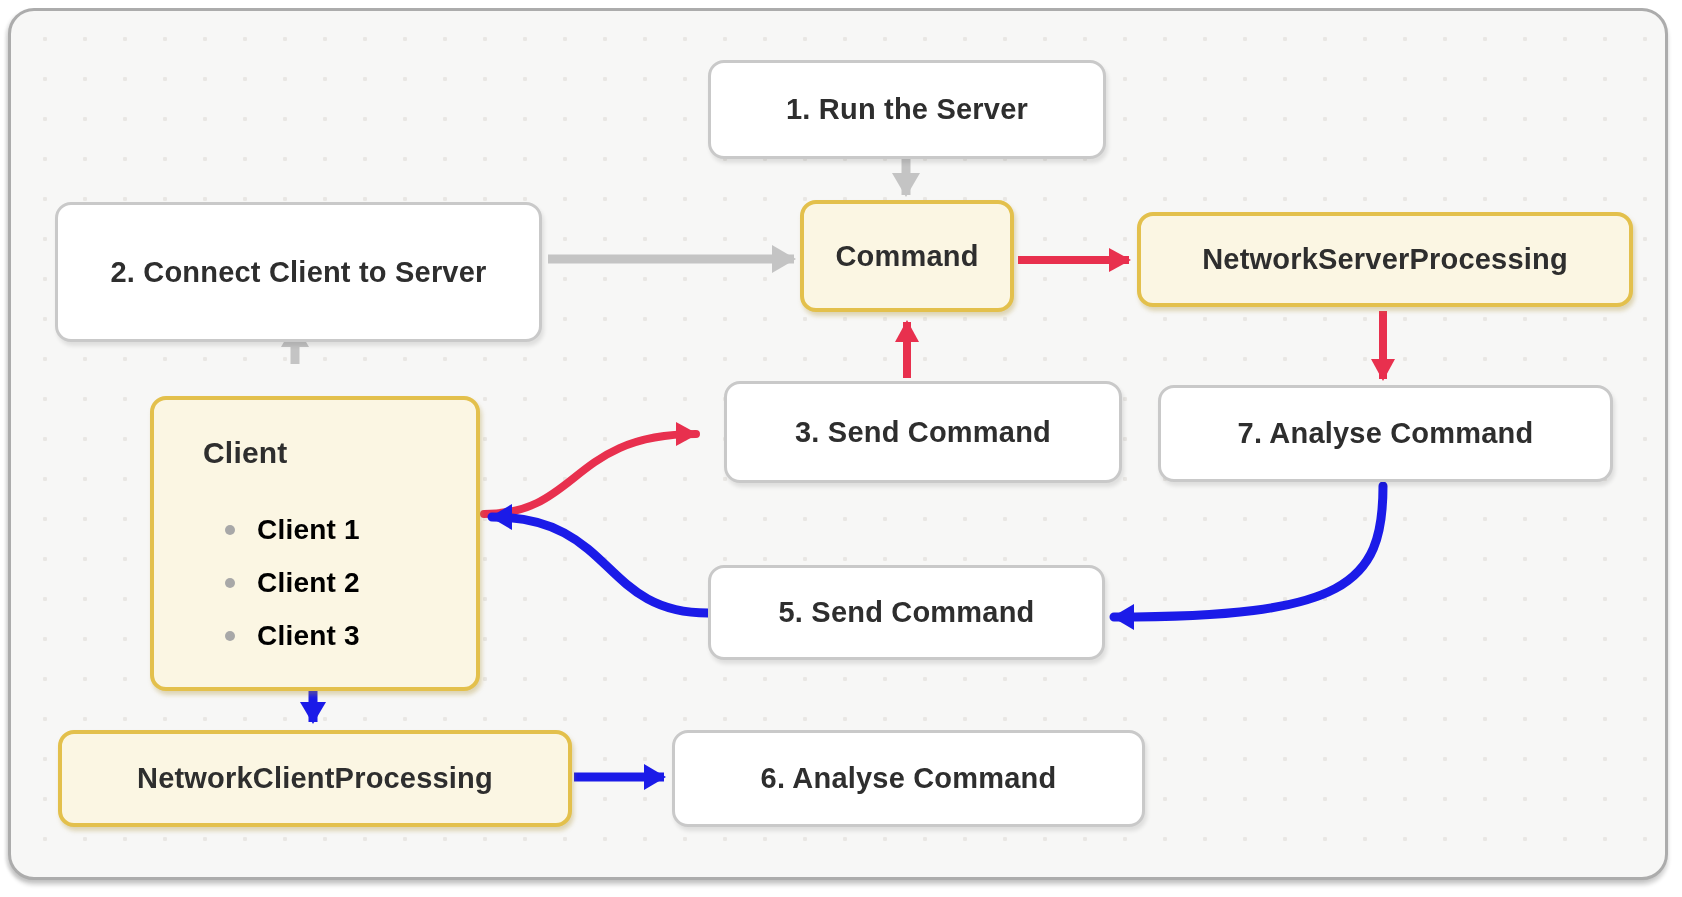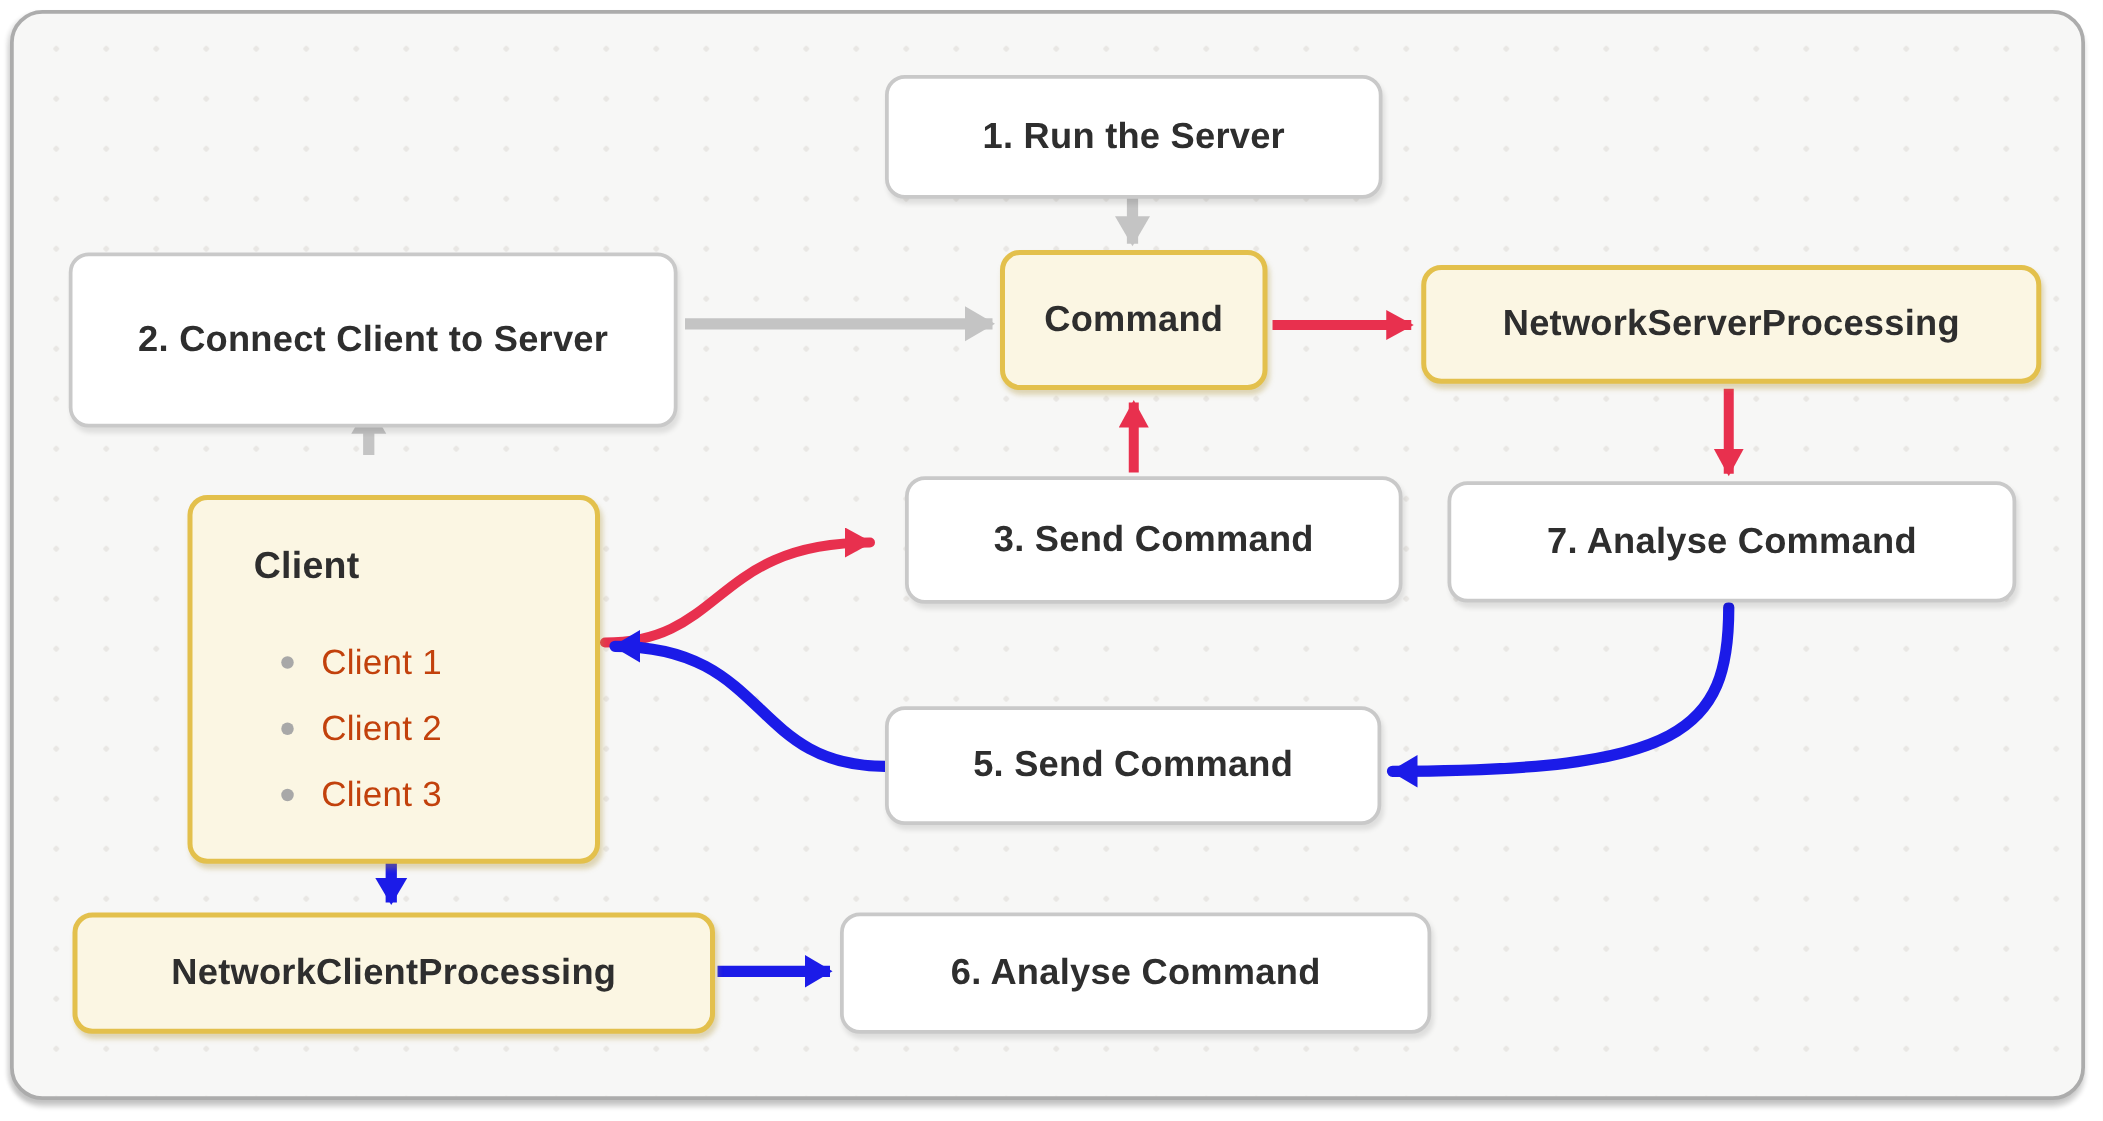--- a/index.html
+++ b/index.html
@@ -32,21 +32,21 @@
     background:#fbf6e3; border:4px solid #e3c04c; border-radius:16px;
     box-shadow:2px 4px 4px rgba(176,148,58,0.35);
   }
   .client-box {
     flex-direction:column; align-items:flex-start; justify-content:flex-start;
     padding:36px 16px 0 49px; text-align:left;
   }
   .client-title { font-size:30px; font-weight:700; color:#2e2e2e; }
   .client-items {
     margin-top:44px; display:flex; flex-direction:column; gap:21px;
-    font-size:28px; font-weight:400; color:#c2410c; padding-left:22px;
+    font-size:28px; font-weight:700; color:#000000; padding-left:22px;
   }
   .client-item { display:flex; align-items:center; gap:22px; }
   .bullet-dot { width:10px; height:10px; border-radius:50%; background:#a8a8a8; flex:0 0 auto; }
 </style>
 </head>
 <body>
 
 <div class="page">
 
   <div class="canvas"></div>

